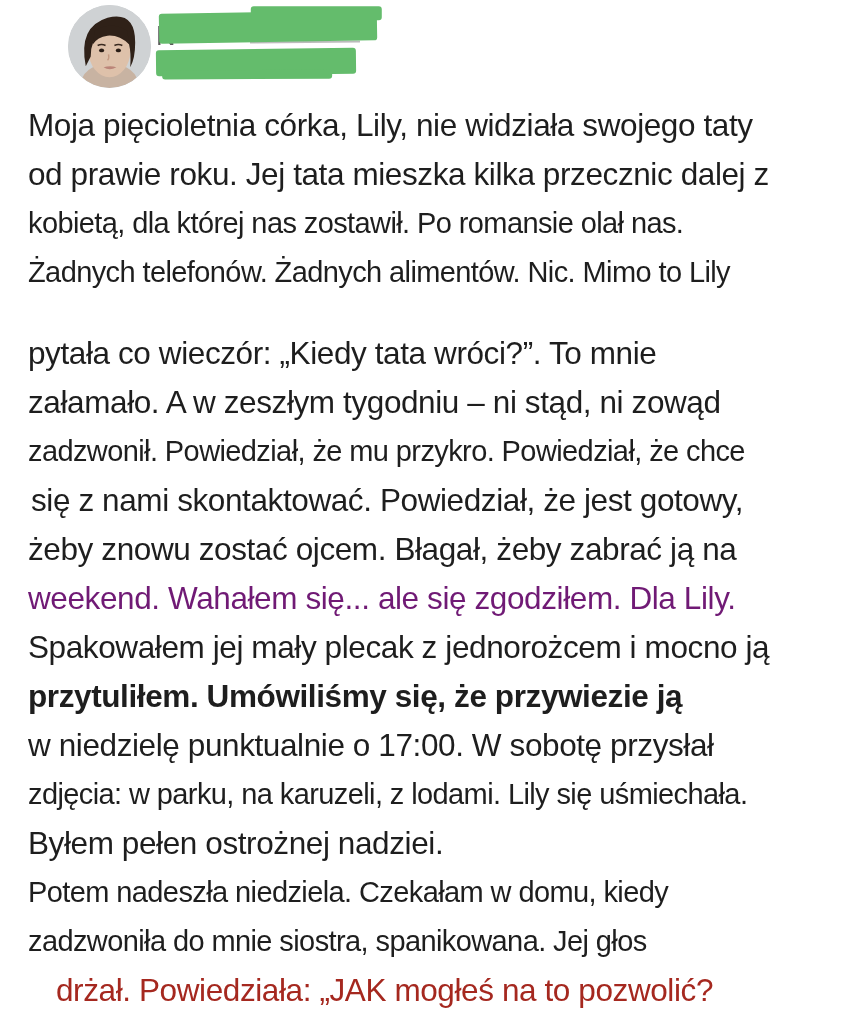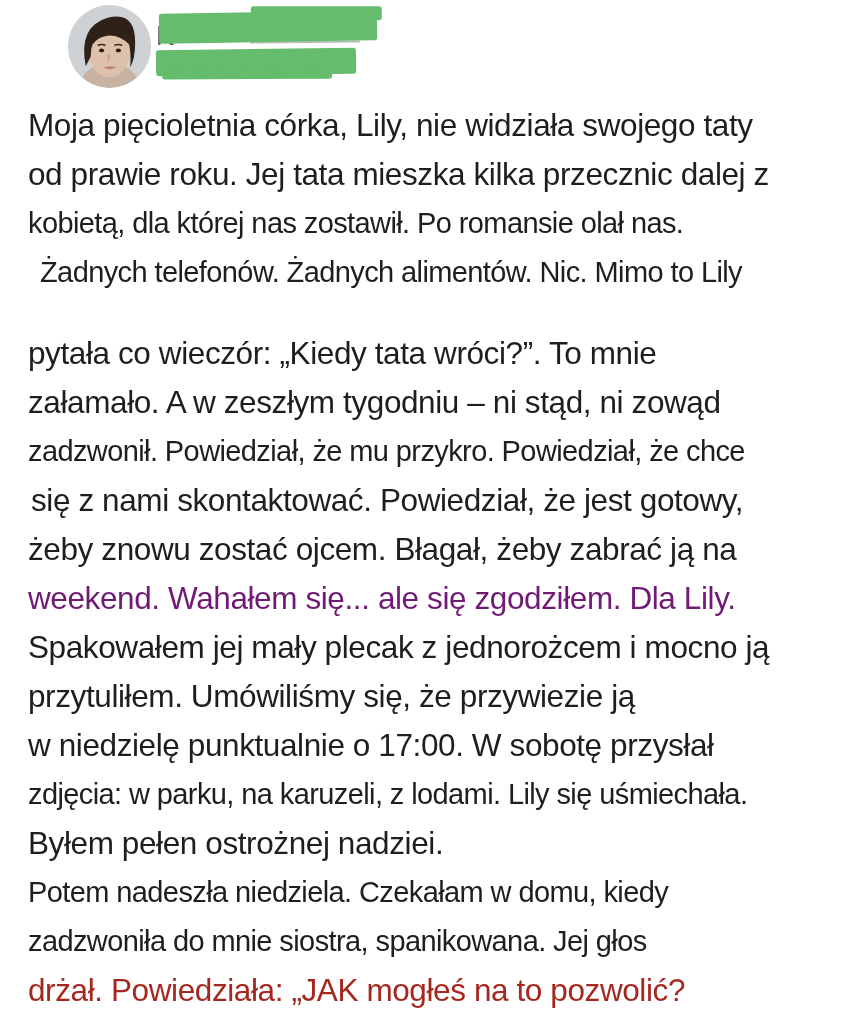--- a/index.html
+++ b/index.html
@@ -49,20 +49,21 @@
     display: flex; align-items: center;
     padding-left: 28px;
     white-space: nowrap;
     letter-spacing: -0.4px;
   }
   .line .line-text { position: relative; z-index: 1; }
   .lg { font-size: 31.5px; }
   .md { font-size: 29px; letter-spacing: -0.6px; text-align: right; }
   .red .line-text {
     text-shadow: -1px 0 0 #fff, 1px 0 0 #fff, 0 -1px 0 #fff, 0 1px 0 #fff;
+    margin-left: 28px;
   }
   .behind {
     position: absolute; left: 462px; top: 9px; z-index: 0;
     font-weight: bold; font-size: 33px; letter-spacing: .5px;
     opacity: .95;
   }
 </style>
 </head>
 <body>
 
@@ -103,21 +104,21 @@
       <span class="line-text">Moja pięcioletnia córka, Lily, nie widziała swojego taty</span>
     </div>
       <div class="line lg black" style="color: rgb(30, 30, 30);">
 
       <span class="line-text">od prawie roku. Jej tata mieszka kilka przecznic dalej z</span>
     </div>
       <div class="line md black" style="color: rgb(30, 30, 30);">
 
       <span class="line-text">kobietą, dla której nas zostawił. Po romansie olał nas.</span>
     </div>
-      <div class="line md black" style="color: rgb(30, 30, 30); margin-left: 12px;">
+      <div class="line md black" style="color: rgb(30, 30, 30);">
 
       <span class="line-text">Żadnych telefonów. Żadnych alimentów. Nic. Mimo to Lily</span>
     </div>
       <div class="line lg black" style="color: rgb(30, 30, 30); margin-top: 32px;">
 
       <span class="line-text">pytała co wieczór: „Kiedy tata wróci?”. To mnie</span>
     </div>
       <div class="line lg black" style="color: rgb(30, 30, 30);">
 
       <span class="line-text">załamało. A w zeszłym tygodniu – ni stąd, ni zowąd</span>
@@ -135,21 +136,21 @@
       <span class="line-text">żeby znowu zostać ojcem. Błagał, żeby zabrać ją na</span>
     </div>
       <div class="line lg black" style="color: #701a75;">
 
       <span class="line-text">weekend. Wahałem się... ale się zgodziłem. Dla Lily.</span>
     </div>
       <div class="line lg black" style="color: rgb(30, 30, 30);">
 
       <span class="line-text">Spakowałem jej mały plecak z jednorożcem i mocno ją</span>
     </div>
-      <div class="line lg black" style="color: rgb(30, 30, 30);">
+      <div class="line lg black" style="color: rgb(30, 30, 30); font-weight: bold;">
 
       <span class="line-text">przytuliłem. Umówiliśmy się, że przywiezie ją</span>
     </div>
       <div class="line lg black" style="color: rgb(30, 30, 30);">
 
       <span class="line-text">w niedzielę punktualnie o 17:00. W sobotę przysłał</span>
     </div>
       <div class="line md black" style="color: rgb(30, 30, 30);">
 
       <span class="line-text">zdjęcia: w parku, na karuzeli, z lodami. Lily się uśmiechała.</span>

